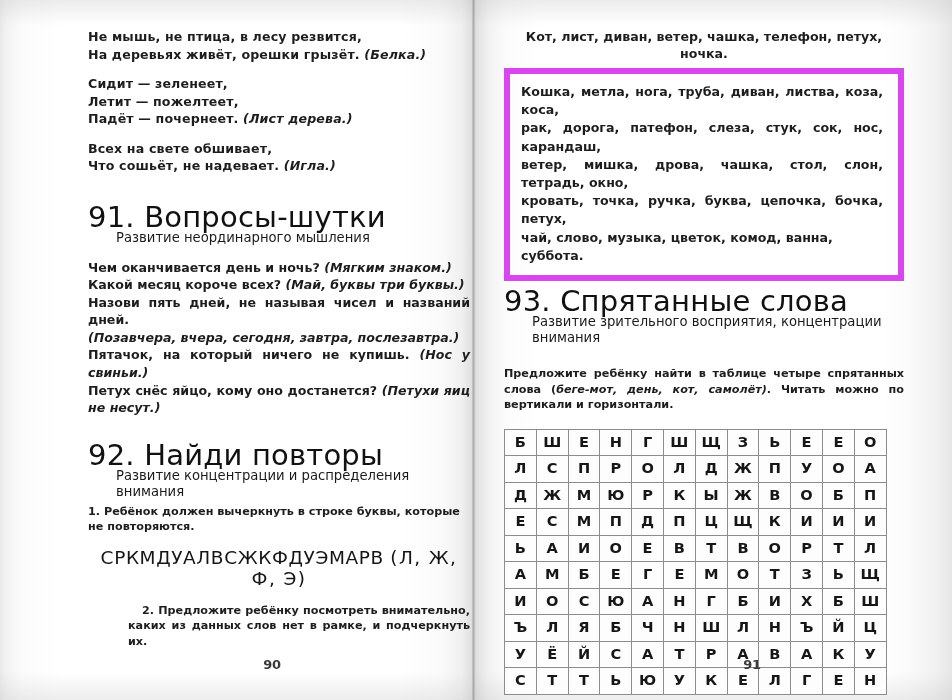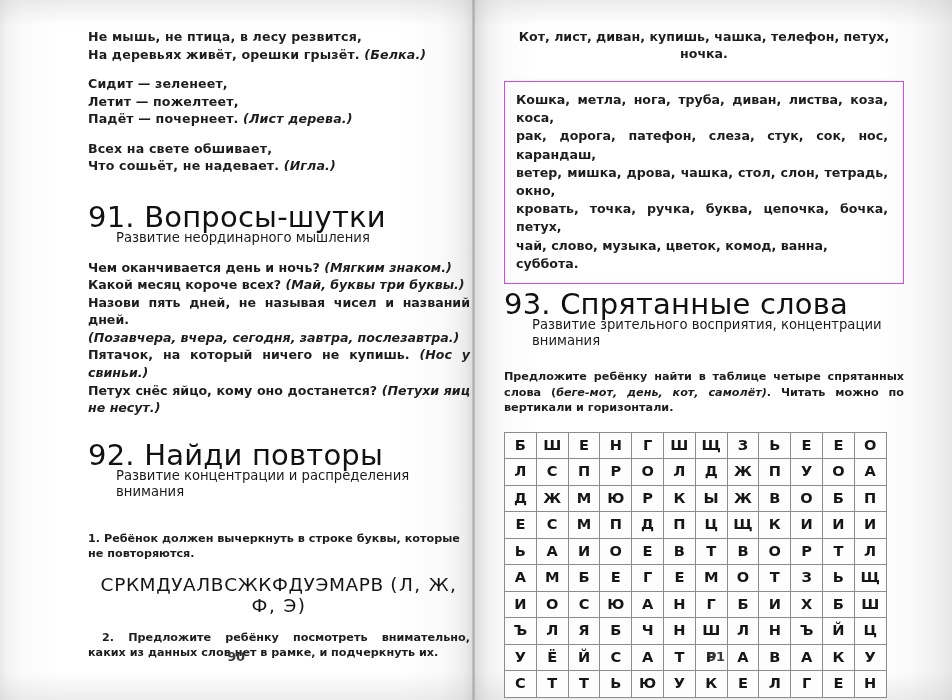--- a/index.html
+++ b/index.html
@@ -112,21 +112,21 @@
     text-align: justify;
     text-justify: inter-word;
   }
   .qlist i { font-style: italic; }
   .qlist .ln { display: block; }
   .qlist .ln.jst {
     text-align: justify;
   }
 
   .numpara {
-    margin-top: 31px;
+    margin-top: 4px;
     font-size: 11.2px;
     line-height: 15px;
     font-weight: 700;
     color: #1d1d1d;
   }
   .numpara2 {
     margin-top: 14px;
     font-size: 11.2px;
     line-height: 15.5px;
     font-weight: 700;
@@ -139,39 +139,40 @@
     font-size: 18.5px;
     letter-spacing: 0.6px;
     font-weight: 400;
     color: #151515;
   }
   .letterstring .ans { letter-spacing: 1.4px; }
 
   .folio {
     position: absolute;
     width: 100%;
-    bottom: 36px;
+    bottom: 28px;
     text-align: center;
     font-size: 13px;
     font-weight: 600;
     color: #3a3a3a;
     letter-spacing: -0.3px;
+    padding-left: 36px;
   }
 
   
   .topwords {
     font-size: 12.6px;
     line-height: 17px;
     font-weight: 600;
     color: #1d1d1d;
     text-align: center;
   }
   .wordbox {
-    margin-top: 19px;
-    border: 1px solid #d946ef;
+    margin-top: 6px;
+    border: 6px solid #d946ef;
     padding: 9px 15px 10px 11px;
     font-size: 12.6px;
     line-height: 18.2px;
     font-weight: 600;
     color: #1d1d1d;
     text-align: justify;
     text-justify: inter-word;
   }
   .wordbox .wline { display: block; }
   .wordbox .wline.jst { text-align: justify; }
@@ -255,30 +256,30 @@
         <div class="sec-sub">Развитие концентрации и распределения внимания</div>
       </div>
 
       <div class="numpara">1. Ребёнок должен вычеркнуть в строке буквы, которые не повторяются.</div>
 
       <div class="letterstring">
         <span>СРКМДУАЛВСЖКФДУЭМАРВ</span>
         <span class="ans">(Л, Ж, Ф, Э)</span>
       </div>
 
-      <div class="numpara2" style="text-indent:14px;">2. Предложите ребёнку посмотреть внимательно, каких из данных слов нет в рамке, и подчеркнуть их.</div>
+      <div class="numpara2" style="text-indent:14px;margin-left:40px;">2. Предложите ребёнку посмотреть внимательно, каких из данных слов нет в рамке, и подчеркнуть их.</div>
     </div>
 
     <div class="folio">90</div>
   </div>
 
   <div class="page page-right">
     <div class="content-right" style="top:28px;">
 
-      <div class="topwords">Кот, лист, диван, купишь, чашка, телефон, петух, ночка.</div>
+      <div class="topwords">Кот, лист, диван, ветер, чашка, телефон, петух, ночка.</div>
 
       <div class="wordbox">
         <span class="wline jst">Кошка, метла, нога, труба, диван, листва, коза, коса,</span>
         <span class="wline jst">рак, дорога, патефон, слеза, стук, сок, нос, карандаш,</span>
         <span class="wline jst">ветер, мишка, дрова, чашка, стол, слон, тетрадь, окно,</span>
         <span class="wline jst">кровать, точка, ручка, буква, цепочка, бочка, петух,</span>
         <span class="wline last">чай, слово, музыка, цветок, комод, ванна, суббота.</span>
       </div>
 
       <div class="sec-head" style="margin-top:8px;">

